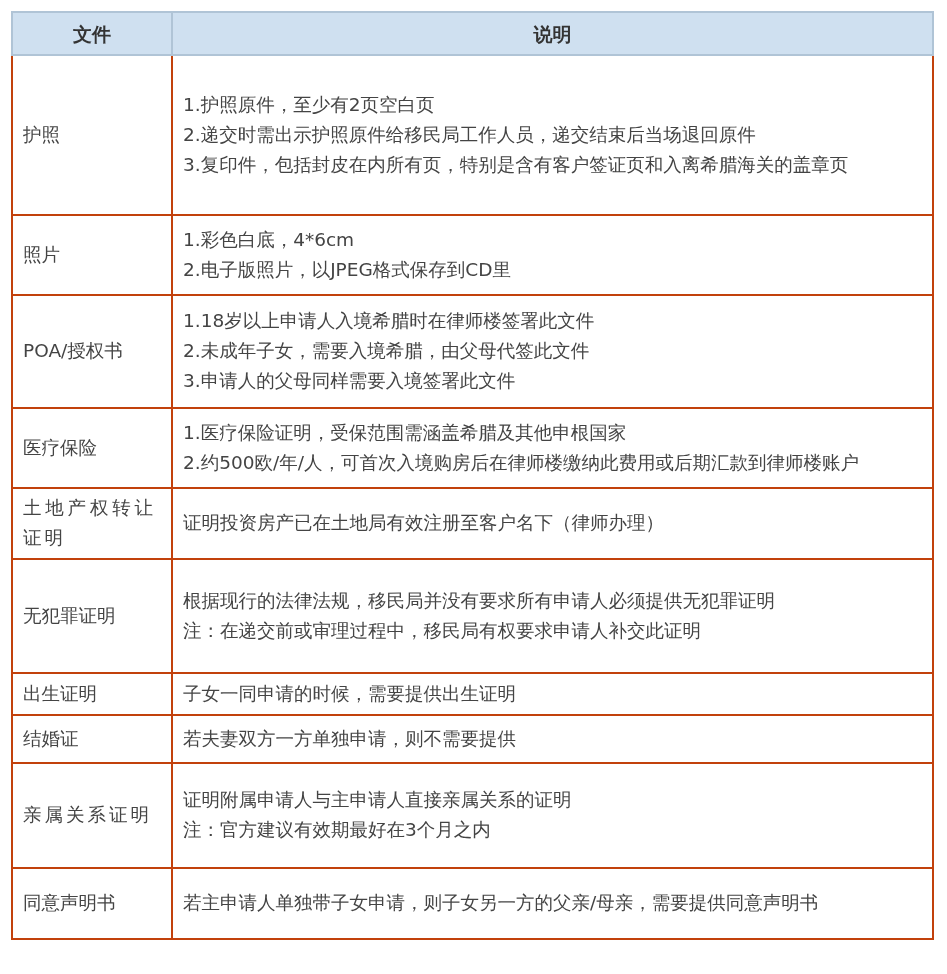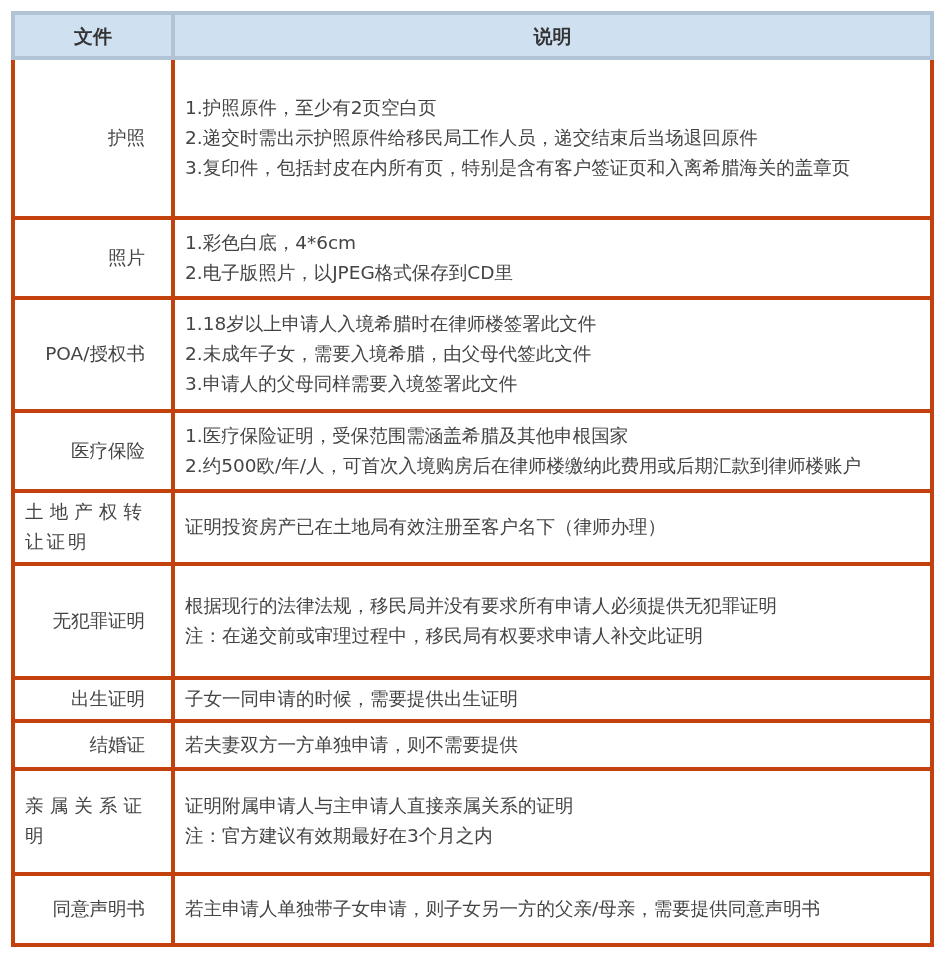--- a/index.html
+++ b/index.html
@@ -1,24 +1,24 @@
 <!DOCTYPE html>
 <html><head>
 <meta charset="utf-8">
 <style>
   html, body { margin:0; padding:0; background:#ffffff; }
   body { width:947px; height:974px; position:relative; overflow:hidden;
          font-family:"DejaVu Sans", "Liberation Sans", sans-serif; color:#444444; }
   table { position:absolute; left:11px; top:11px; width:923px; border-collapse:collapse;
           table-layout:fixed; }
-  th, td { border:4px solid #c2410c; font-size:18.5px; line-height:30px; vertical-align:middle; }
+  th, td { border:2px solid #c2410c; font-size:18.5px; line-height:30px; vertical-align:middle; }
   th { background:#cfe0f0; border-color:#b0c4d6; height:41px; padding:0; font-weight:bold;
        font-size:19px; color:#333333; text-align:center; }
-  td { padding:4px 26px 5px 10px; text-align:left; word-break:break-all; }
-  td.doc { width:140px;text-align:right; }
+  td { padding:4px 15px 5px 10px; text-align:left; word-break:break-all; }
+  td.doc { width:140px; }
   td.doc.justify { text-align:justify; text-align-last:left; letter-spacing:3px; }
   .line { display:block; }
 </style>
 </head>
 <body>
 
 <table>
   <colgroup>
       <col style="width:160px">
       <col>

